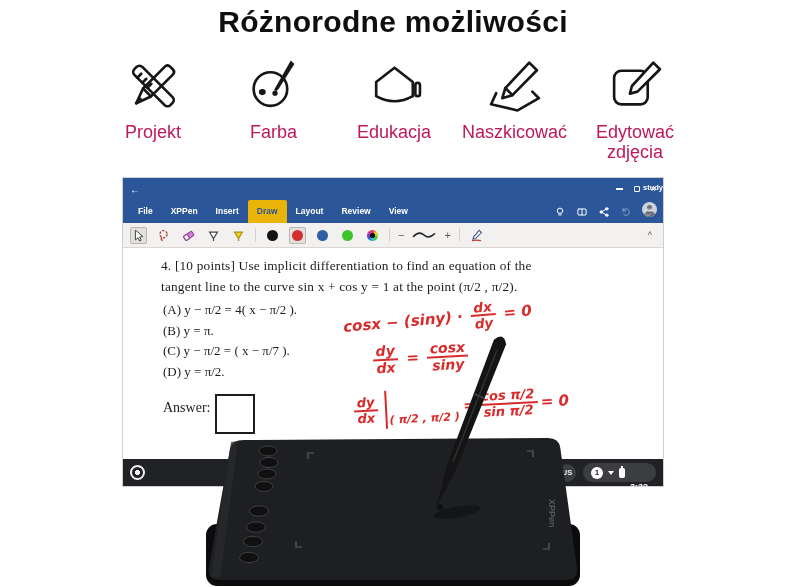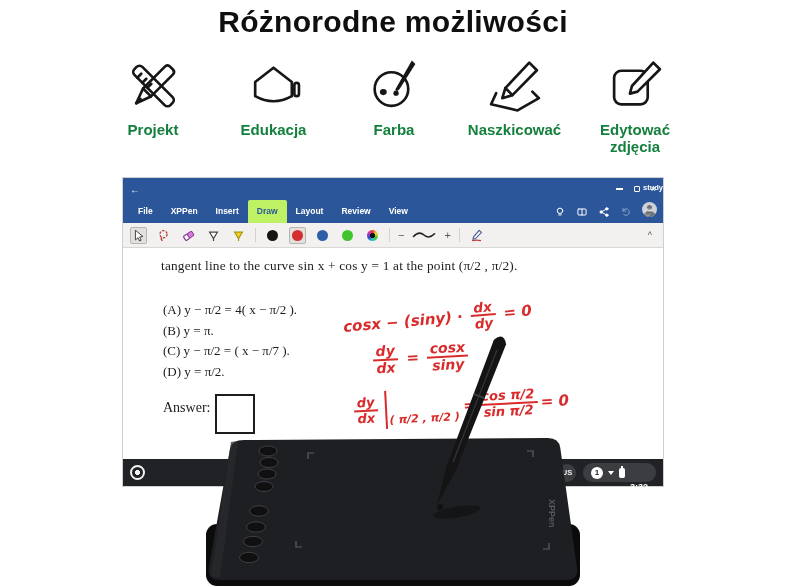--- a/index.html
+++ b/index.html
@@ -8,22 +8,22 @@
   .stage { position:relative; width:786px; height:587px; background:#fff; }
 
   
   .hero-title { position:absolute; top:5px; left:0; width:100%; text-align:center;
                 font-size:30px; font-weight:700; color:#0f0f0f; letter-spacing:.3px; }
   .features { position:absolute; top:57px; left:96px; width:596px;
               display:flex; justify-content:space-between; }
   .feature { width:114px; display:flex; flex-direction:column; align-items:center; }
   .feature svg { width:57px; height:58px; stroke:#161616; stroke-width:2.6;
                  fill:none; stroke-linecap:round; stroke-linejoin:round; }
-  .feature-label { margin-top:7px; font-size:15px; color:#15803d; text-align:center;
-                   line-height:1.12; font-weight:700; }
+  .feature-label { margin-top:7px; font-size:18px; color:#be185d; text-align:center;
+                   line-height:1.12; font-weight:400; }
 
   
   .window { position:absolute; left:122px; top:177px; width:542px; height:310px;
             border:1px solid #cfcfcf; background:#fff; z-index:1; }
   .titlebar { height:45px; background:#2b579a; position:relative; color:#fff; }
   .caption-row { height:22px; display:flex; align-items:center; padding:0 7px; }
   .back-btn { font-size:10px; color:#fff; }
   .win-title { position:absolute; left:0; top:5px; width:100%; text-align:right;
                font-size:7.5px; font-weight:700; color:#fff; pointer-events:none; }
   .win-controls { margin-left:auto; display:flex; gap:11px; align-items:center; }
@@ -31,21 +31,21 @@
   .wc-restore { width:6px; height:6px; border:1.2px solid #fff; border-radius:1px; }
   .wc-close { font-size:9px; line-height:1; color:#fff; }
   .avatar { position:absolute; right:6px; top:24px; width:15px; height:15px;
             border-radius:50%; background:#cdd2d8; overflow:hidden; }
   .avatar::before { content:""; position:absolute; left:4.7px; top:2.5px; width:5.6px;
                     height:5.6px; border-radius:50%; background:#6d7277; }
   .avatar::after { content:""; position:absolute; left:1.8px; top:9px; width:11.4px;
                    height:8px; border-radius:50% 50% 0 0; background:#6d7277; }
   .menu-row { height:23px; display:flex; align-items:stretch; padding-left:6px; }
   .tab { font-size:8.5px; font-weight:700; color:#fff; padding:6px 9px 6px 9px; }
-  .tab.active { background:#bef264; color:#2b579a; border-radius:2px 2px 0 0; }
+  .tab.active { background:#eab308; color:#2b579a; border-radius:2px 2px 0 0; }
   .menu-icons { margin-left:auto; display:flex; gap:12px; align-items:center;
                 padding-right:10px; }
   .menu-icons svg { width:10px; height:10px; stroke:#fff; fill:none;
                     stroke-width:1.1; stroke-linecap:round; }
   .menu-icons svg.dim { opacity:.45; }
 
   .toolbar { height:25px; background:#f2f1ef; border-bottom:1px solid #d9d7d3;
              display:flex; align-items:center; padding:0 7px; gap:8px; }
   .tool { width:17px; height:17px; display:flex; align-items:center; justify-content:center;
           border:1px solid transparent; border-radius:2px; }
@@ -141,33 +141,33 @@
         <g transform="rotate(45 28 28)">
           <path d="M22.5 7 Q22.5 3 26 3 L30 3 Q33.5 3 33.5 7 L33.5 37 L28 52 L22.5 37 Z"></path>
           <line x1="22.5" y1="37" x2="33.5" y2="37"></line>
             <line x1="28" y1="46" x2="28" y2="52"></line>
         </g>
       </svg>
       <div class="feature-label">Projekt</div>
     </div>
     <div class="feature">
       <svg viewBox="0 0 56 56">
-        <path d="M10 24 L28 10 L46 24 L46 38 Q28 48 10 38 Z"></path>
-        <rect x="48.5" y="25" width="4.5" height="13" rx="2.2"></rect>
-      </svg>
-      <div class="feature-label">Edukacja</div>
-    </div>
-    <div class="feature">
-      <svg viewBox="0 0 56 56">
         <circle cx="25" cy="31" r="16.5"></circle>
         <ellipse cx="17" cy="34" rx="3.4" ry="3" fill="#161616" stroke="none"></ellipse>
         <path d="M45 3 L48.5 6.5 L33 31 Q30 34.5 28.8 31.5 Z" fill="#161616" stroke="none"></path>
         <circle cx="29.5" cy="35" r="2.6" fill="#161616" stroke="none"></circle>
       </svg>
       <div class="feature-label">Farba</div>
+    </div>
+    <div class="feature">
+      <svg viewBox="0 0 56 56">
+        <path d="M10 24 L28 10 L46 24 L46 38 Q28 48 10 38 Z"></path>
+        <rect x="48.5" y="25" width="4.5" height="13" rx="2.2"></rect>
+      </svg>
+      <div class="feature-label">Edukacja</div>
     </div>
     <div class="feature">
       <svg viewBox="0 0 56 56">
         <path d="M42.5 5 L50 12.5 L26 37 L16 40 L19 30 Z"></path>
         <line x1="19" y1="30" x2="26" y2="37"></line>
         <path d="M10 35 L5 46 L31 52 L52 40 L45.5 33.5"></path>
       </svg>
       <div class="feature-label">Naszkicować</div>
     </div>
     <div class="feature">
@@ -288,20 +288,21 @@
         <svg viewBox="0 0 13 13">
             <path d="M9.2 1.4 L11.4 3.6 L5.4 9.6 L3 10.2 L3.6 7.8 Z" fill="#fff" stroke="#445a8c" stroke-width="1.1"></path>
             <path d="M2 11.8 Q6 10.4 11 11.6" fill="none" stroke="#c03a3a" stroke-width="1.2"></path>
           </svg>
       </span>
       <span class="collapse-btn">^</span>
     </div>
 
     <div class="docarea">
       <div class="problem">
+        <div>4.  [10 points] Use implicit differentiation to find an equation of the</div>
         <div>tangent line to the curve sin x + cos y = 1 at the point (π/2 , π/2).</div>
       </div>
       <div class="choices">
         <div>(A)  y − π/2 = 4( x − π/2 ).</div>
         <div>(B)  y = π.</div>
         <div>(C)  y − π/2 = ( x − π/7 ).</div>
         <div>(D)  y = π/2.</div>
       </div>
       <div class="answer-label">Answer:</div>
       <div class="answer-box"></div>

